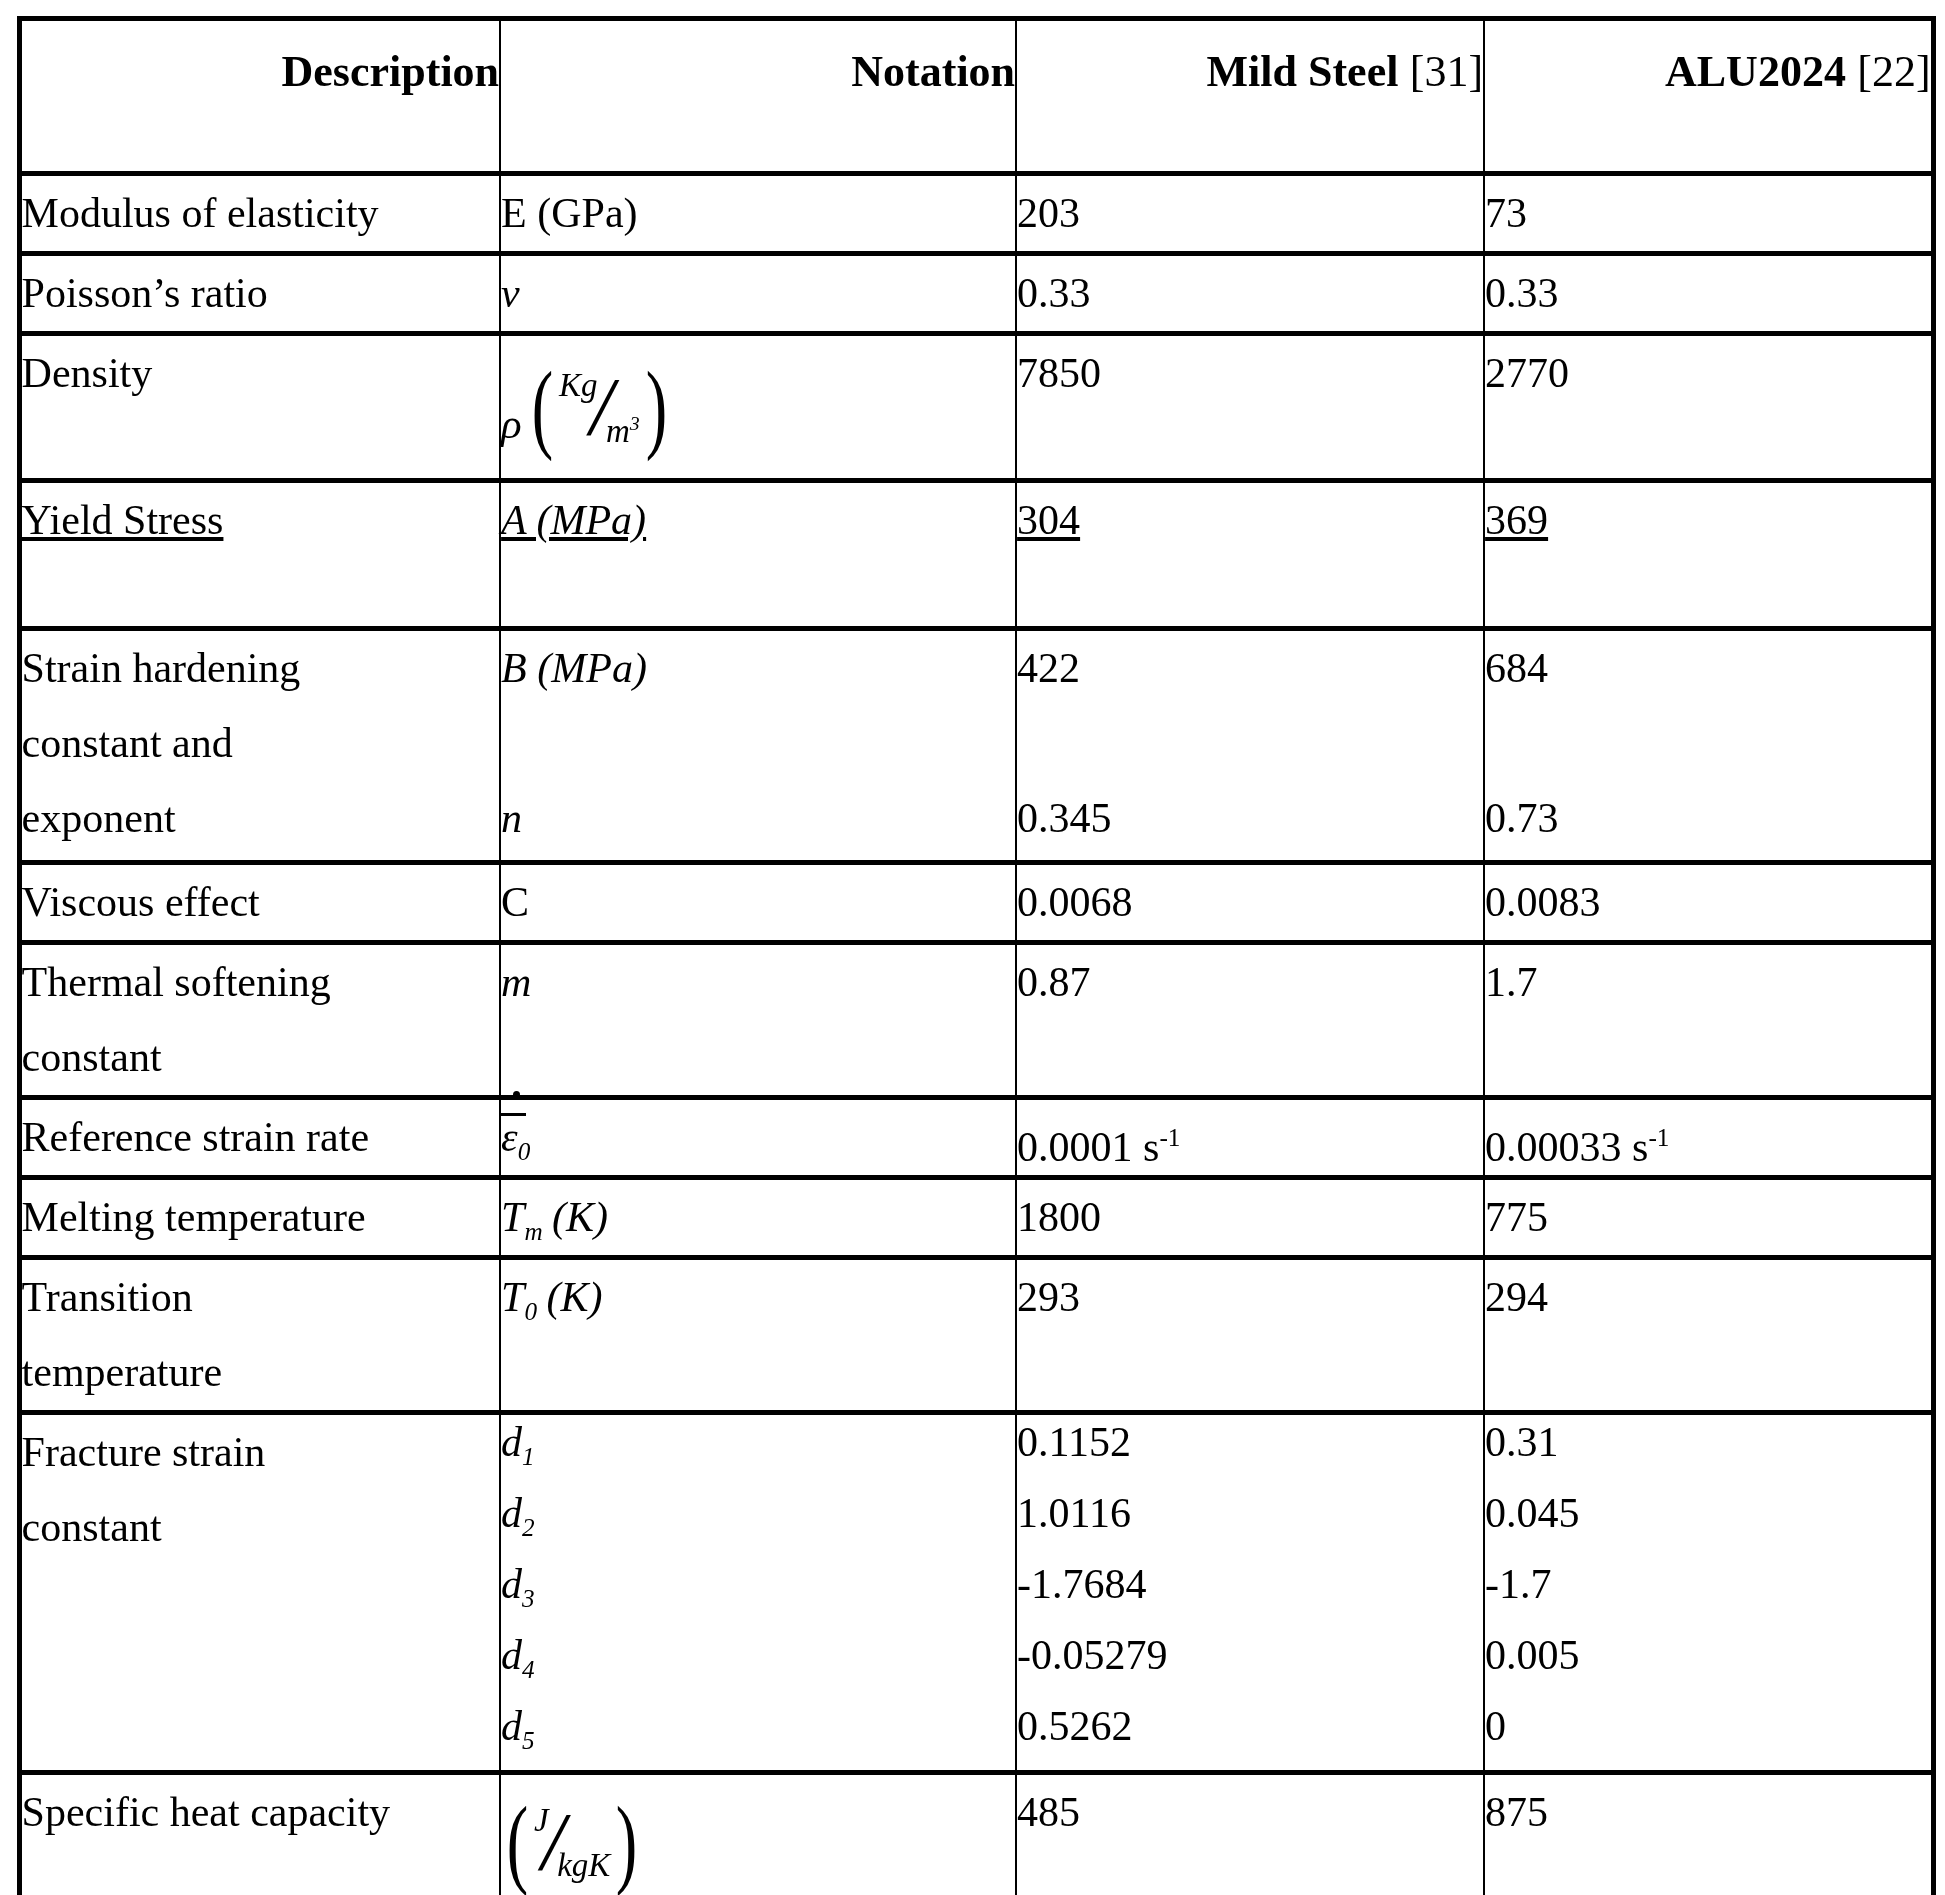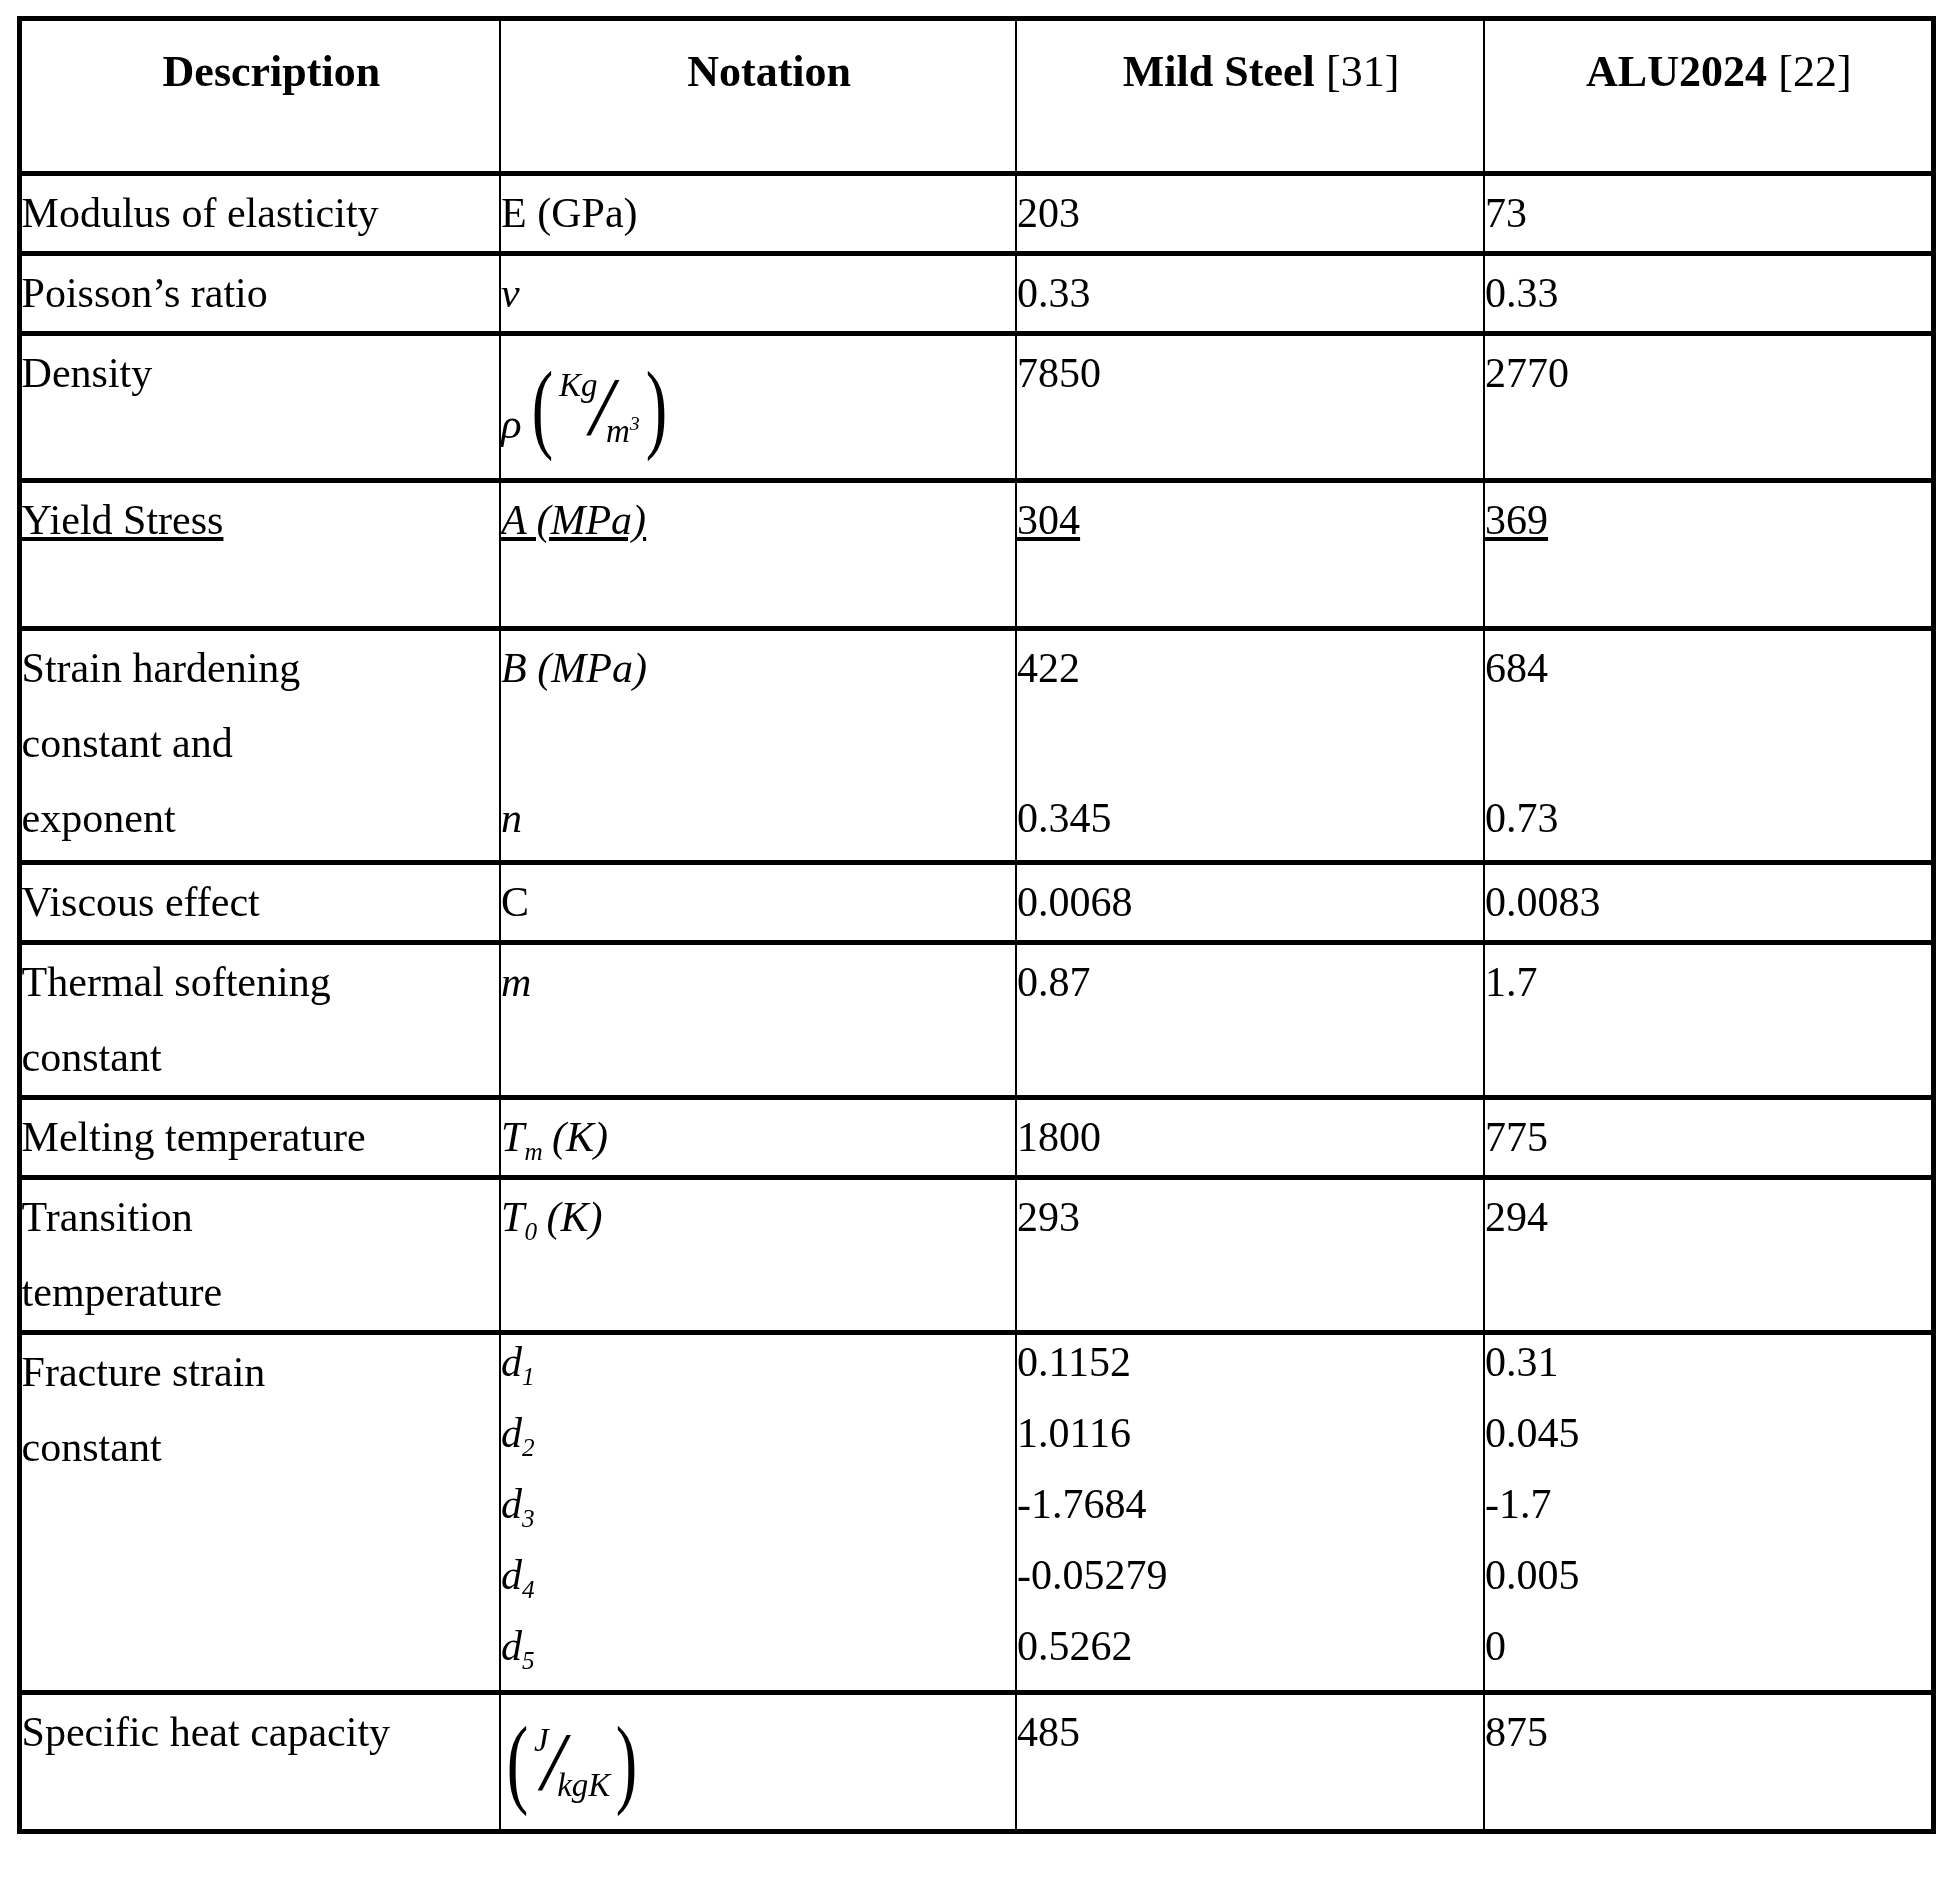--- a/index.html
+++ b/index.html
@@ -13,21 +13,21 @@
 
   tr.rh { height: 155px; }
   tr.rA { height: 77px; } tr.rB { height: 75px; } tr.rC { height: 147px; }
   tr.rD { height: 148px; text-decoration: underline; } tr.rE { height: 234px; } tr.rF { height: 75px; }
   tr.rG { height: 146px; } tr.rH { height: 78px; } tr.rI { height: 75px; }
   tr.rJ { height: 151px; } tr.rK { height: 354px; } tr.rL { height: 139px; }
 
   .line { height: 75px; line-height: 75px; }
   .line136 { height: 71px; line-height: 54px; }
 
-  td.hdr { text-align: center; padding-left: 22px; padding-top: 13.5px; }
+  td.hdr { text-align: right; padding-left: 22px; padding-top: 13.5px; }
   .b { font-weight: bold; font-size: 44px; }
   .ref { font-size: 44px; margin-left: 11.4px; font-weight: normal; }
 
   td.vm { vertical-align: middle; }
   .math { font-style: italic; }
   sub { font-size: 60%; }
   sup { font-size: 60%; }
   .unit { margin-left: 9.4px; }
 
   
@@ -188,20 +188,36 @@
             <div class="line math">m</div>
           </td>
     <td>
             <div class="line">0.87</div>
           </td>
     <td>
             <div class="line">1.7</div>
           </td>
   </tr>
 
+  <tr class="rH">
+    <td>
+            <div class="line">Reference strain rate</div>
+          </td>
+    <td>
+      <div class="line">
+        <span class="eps"><span class="eps-dot"></span><span class="eps-bar"></span><span>ε</span><sub>0</sub></span>
+      </div>
+    </td>
+    <td>
+            <div class="line"><span>0.0001 s</span><sup>-1</sup></div>
+          </td>
+    <td>
+            <div class="line"><span>0.00033 s</span><sup>-1</sup></div>
+          </td>
+  </tr>
 
   <tr class="rI">
     <td>
             <div class="line">Melting temperature</div>
           </td>
     <td>
             <div class="line math"><span>T</span><sub>m</sub><span class="unit">(K)</span></div>
           </td>
     <td>
             <div class="line">1800</div>

